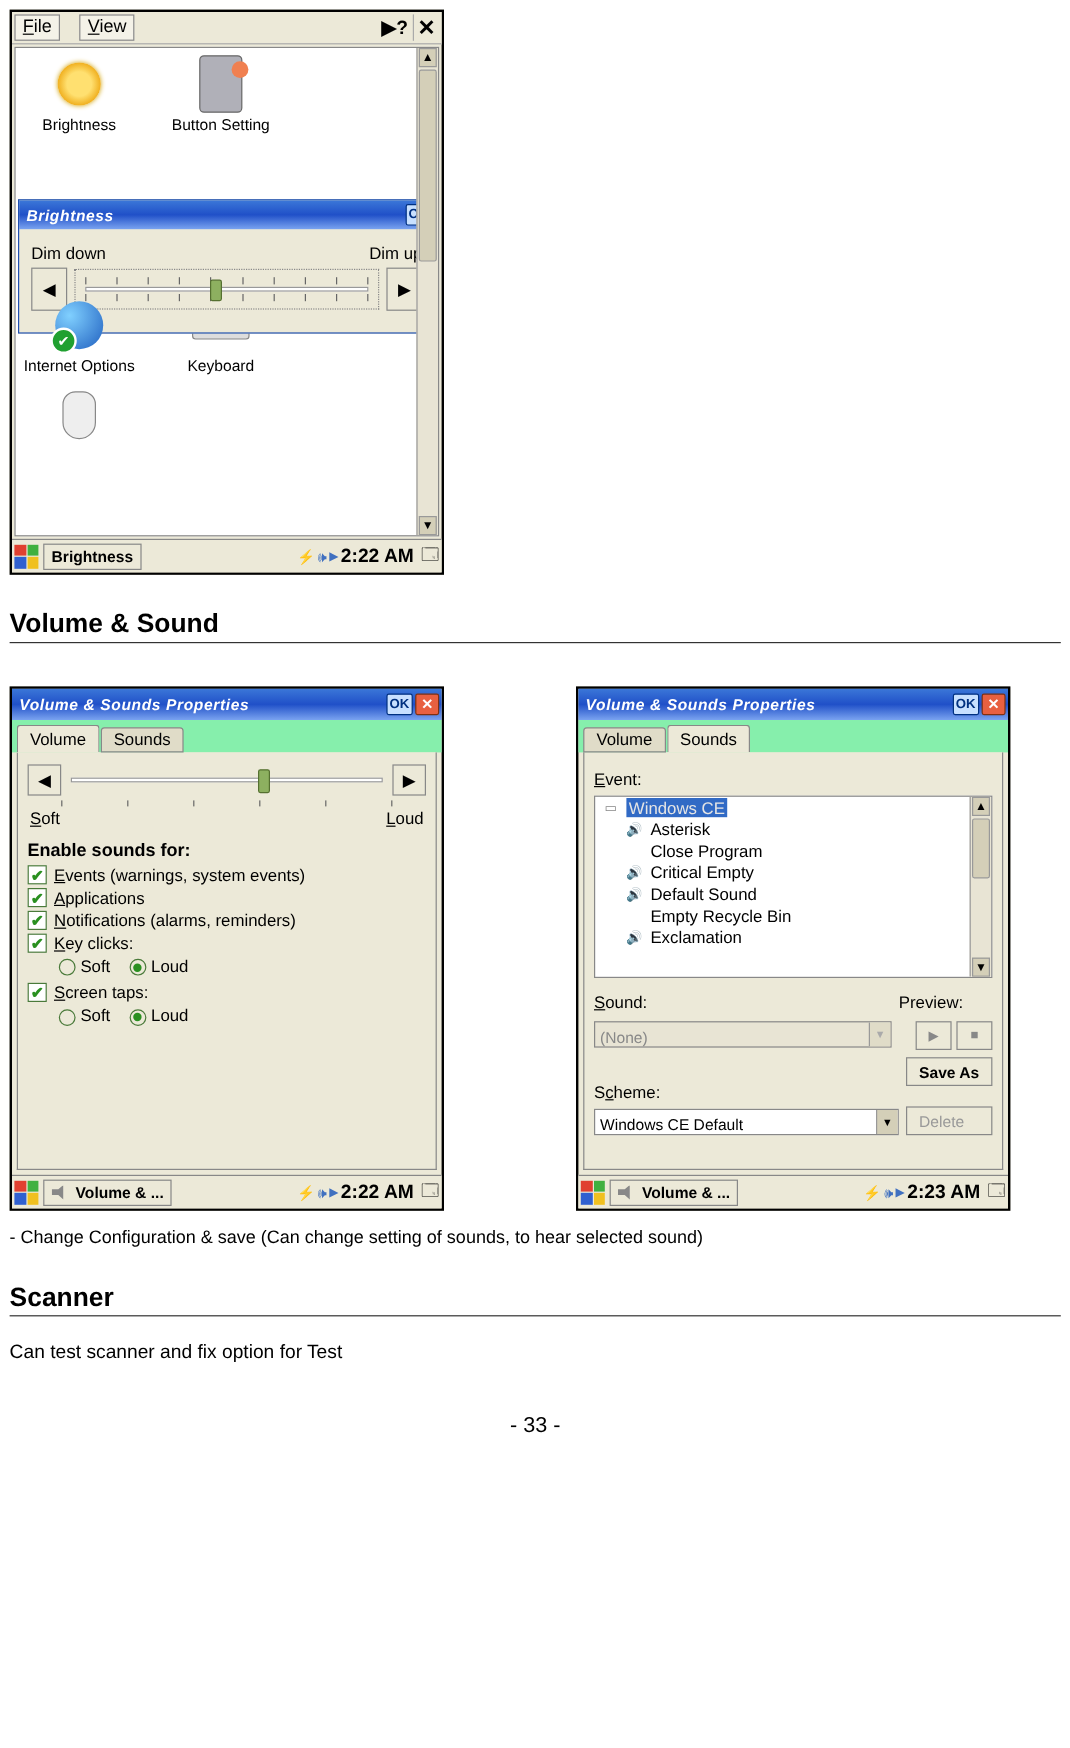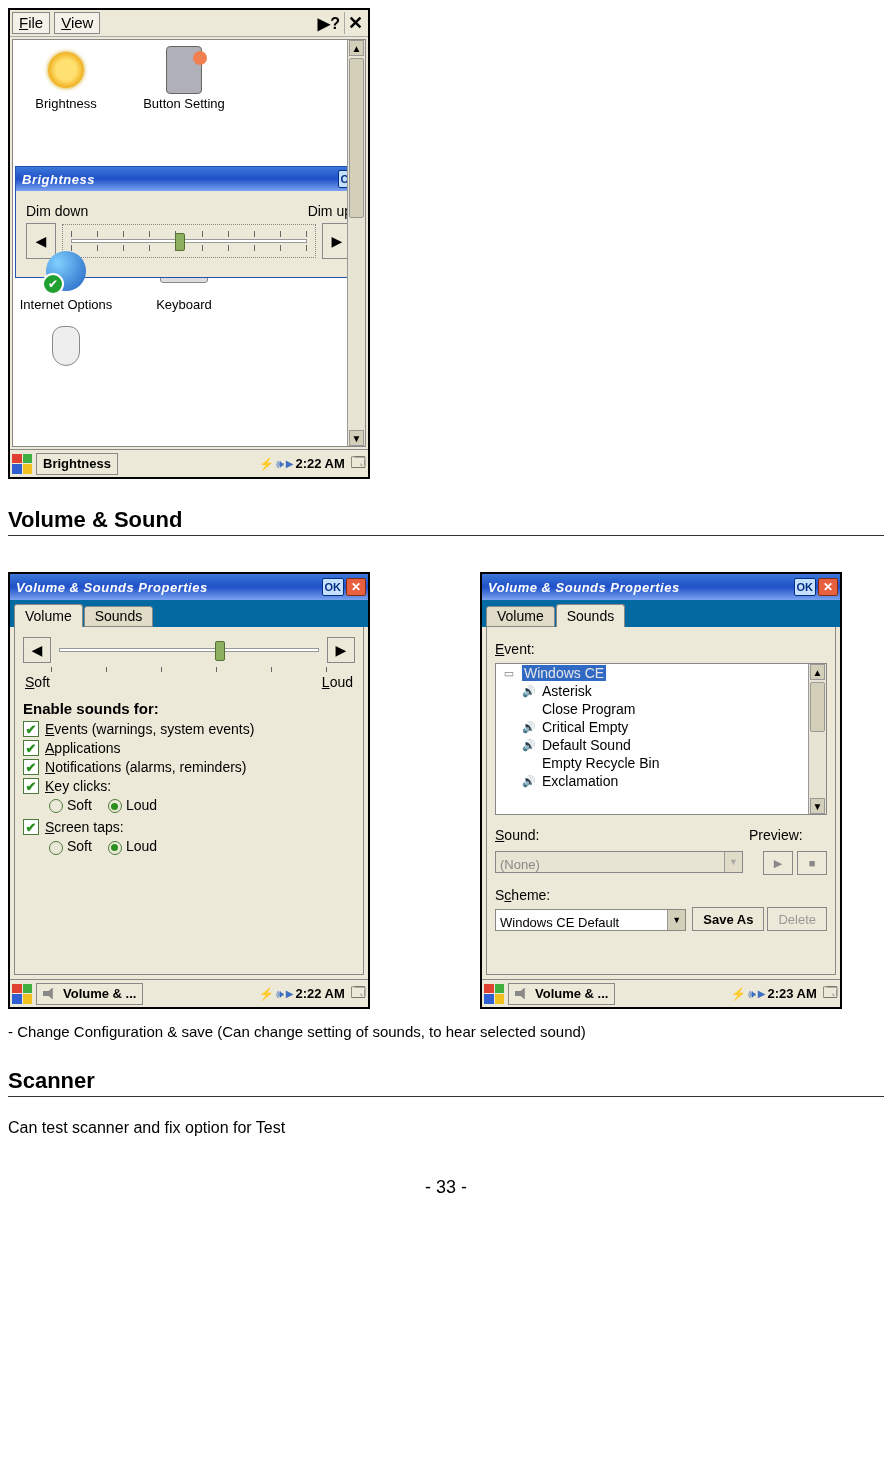--- a/index.html
+++ b/index.html
@@ -12,21 +12,21 @@
   .screenshot-row { display: flex; gap: 110px; margin-top: 36px; }
   
   
   .window { width: 362px; border: 2px solid #000; background: #ece9d8; font-family: Tahoma, sans-serif; font-size: 14px; }
   
   .titlebar { background: linear-gradient(#3b77d8, #2050c8, #7aa3f0); color: #fff; display: flex; align-items: center; height: 26px; padding: 0 2px; font-weight: bold; font-size: 13px; }
   .titlebar .title { flex: 1; padding-left: 4px; font-style: italic; letter-spacing: 0.5px; }
   .titlebar .okbtn { background: #c8e0ff; color: #003080; border: 1px solid #003080; font-size: 11px; font-weight: bold; padding: 0 2px; height: 18px; display: flex; align-items: center; border-radius: 2px; }
   .titlebar .closebtn { background: #e86040; color: #fff; border: 1px solid #803010; width: 20px; height: 18px; margin-left: 2px; display: flex; align-items: center; justify-content: center; font-weight: bold; font-size: 12px; border-radius: 2px; }
   
-  .menubar { background: #ece9d8; display: flex; padding: 2px; gap: 4px; border-bottom: 1px solid #aaa; }
+  .menubar { background: #ece9d8; display: flex; padding: 2px; gap: 16px; border-bottom: 1px solid #aaa; }
   .menu-item { border: 1px solid #888; padding: 1px 6px; background: #f4f2e8; font-size: 15px; }
   .menu-item u { text-decoration: underline; }
   .toolbar-right { margin-left: auto; display: flex; gap: 4px; align-items: center; }
   .help-icon { font-weight: bold; font-size: 16px; }
   .x-icon { font-weight: bold; font-size: 18px; padding: 0 3px; border-left: 1px solid #aaa; }
   
   .cp-body { background: #fff; border: 1px solid #888; margin: 2px; position: relative; padding: 6px 4px; height: 408px; overflow: hidden; }
   .scrollbar-track { position: absolute; right: 0; top: 0; bottom: 0; width: 18px; background: #e8e4d4; border-left: 1px solid #999; }
   .scrollbar-thumb { position: absolute; left: 1px; right: 1px; top: 18px; height: 160px; background: #d4cfb8; border: 1px solid #999; border-radius: 2px; }
   .scroll-arrow { position: absolute; left: 1px; right: 1px; height: 16px; background: #d4cfb8; border: 1px solid #999; display: flex; align-items: center; justify-content: center; font-size: 10px; }
@@ -64,24 +64,24 @@
   
   
   .taskbar { background: #ece9d8; border-top: 1px solid #888; display: flex; align-items: center; height: 28px; padding: 0 2px; gap: 4px; }
   .start-icon { width: 20px; height: 20px; display: grid; grid-template-columns: 1fr 1fr; grid-template-rows: 1fr 1fr; gap: 1px; }
   .start-icon span:nth-child(1) { background: #e04030; }
   .start-icon span:nth-child(2) { background: #40b040; }
   .start-icon span:nth-child(3) { background: #3060d0; }
   .start-icon span:nth-child(4) { background: #f0c020; }
   .task-btn { background: #ece9d8; border: 1px solid #888; padding: 2px 6px; font-size: 13px; font-weight: bold; display: flex; align-items: center; gap: 4px; height: 22px; }
   .tray { margin-left: auto; display: flex; align-items: center; gap: 2px; font-size: 12px; }
-  .clock { font-weight: bold; font-size: 13px; }
-  
-  
-  .tabs { display: flex; padding: 4px 4px 0; background: #0369a1; }
+  .clock { font-weight: bold; font-size: 16px; }
+  
+  
+  .tabs { display: flex; padding: 4px 4px 0; background: #86efac; }
   .tab { border: 1px solid #888; border-bottom: none; padding: 3px 10px; font-size: 14px; background: #ece9d8; border-radius: 3px 3px 0 0; margin-right: 1px; }
   .tab.inactive { background: #e0dcc8; border-bottom: 1px solid #888; margin-top: 2px; padding-top: 1px; padding-bottom: 1px; }
   .tab-body { background: #ece9d8; border: 1px solid #888; margin: 0 4px 4px; padding: 8px; border-top: none; height: 348px; }
   
   .vol-slider-row { display: flex; align-items: center; gap: 8px; margin: 2px 0 4px; }
   .vol-slider-row .arrow-btn { width: 28px; height: 26px; }
   .vol-track { flex: 1; height: 4px; background: #fff; border: 1px solid #999; position: relative; }
   .vol-thumb { position: absolute; left: 60%; top: -8px; width: 10px; height: 20px; background: #8db060; border: 1px solid #557030; border-radius: 2px; }
   .vol-ticks { display:flex; justify-content: space-between; margin: 2px 28px 0; }
   .vol-ticks span { width:1px; height:5px; background:#666; }
@@ -392,21 +392,21 @@
         </div>
       </div>
       <div class="scheme-row">
         <div class="sound-col">
           <div class="field-label">S<u>c</u>heme:</div>
           <div class="dropdown">
               <span>Windows CE Default</span>
               <span class="dd-arrow">▼</span>
             </div>
         </div>
-        <div style="display:flex;flex-direction:row;gap:3px">
+        <div style="display:flex;flex-direction:column;gap:17px">
           <div class="text-btn">Save As</div>
           <div class="text-btn disabled">Delete</div>
         </div>
       </div>
     </div>
     <div class="taskbar">
       <div class="start-icon">
           <span></span>
           <span></span>
           <span></span>

